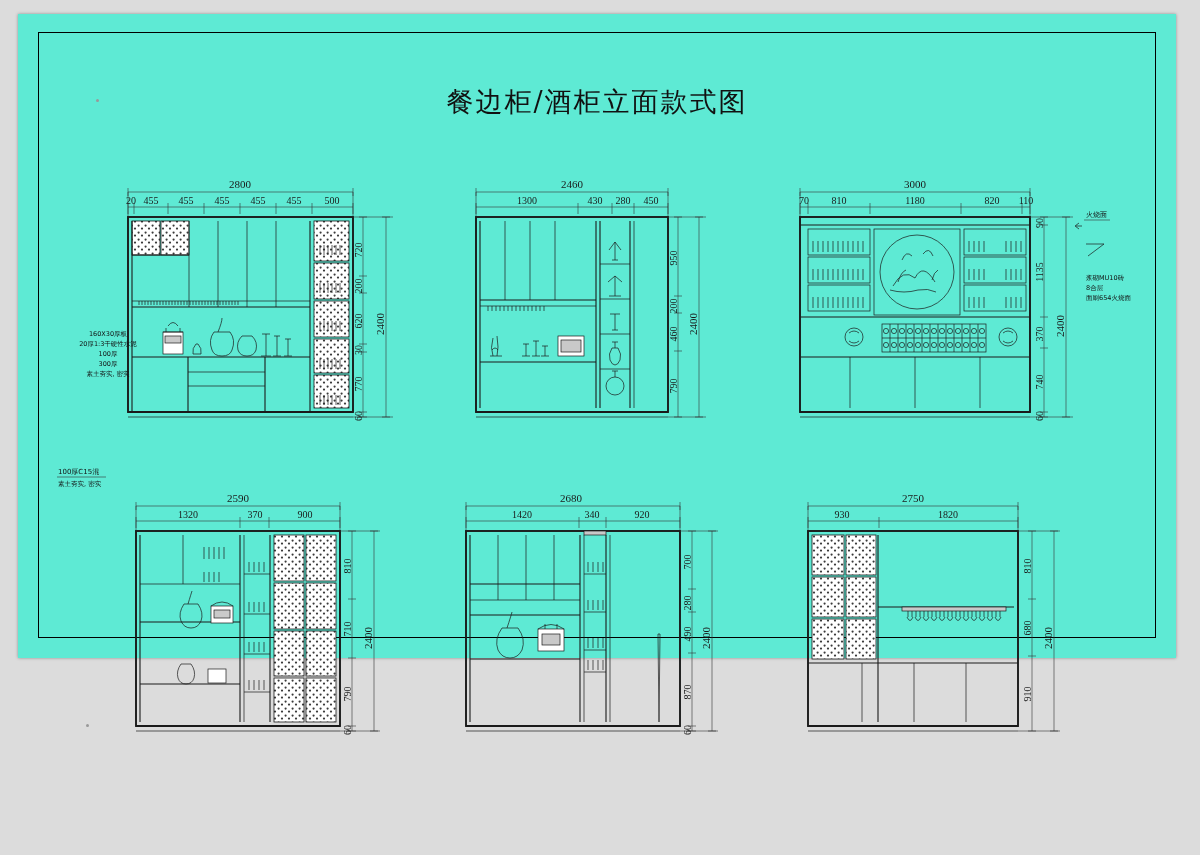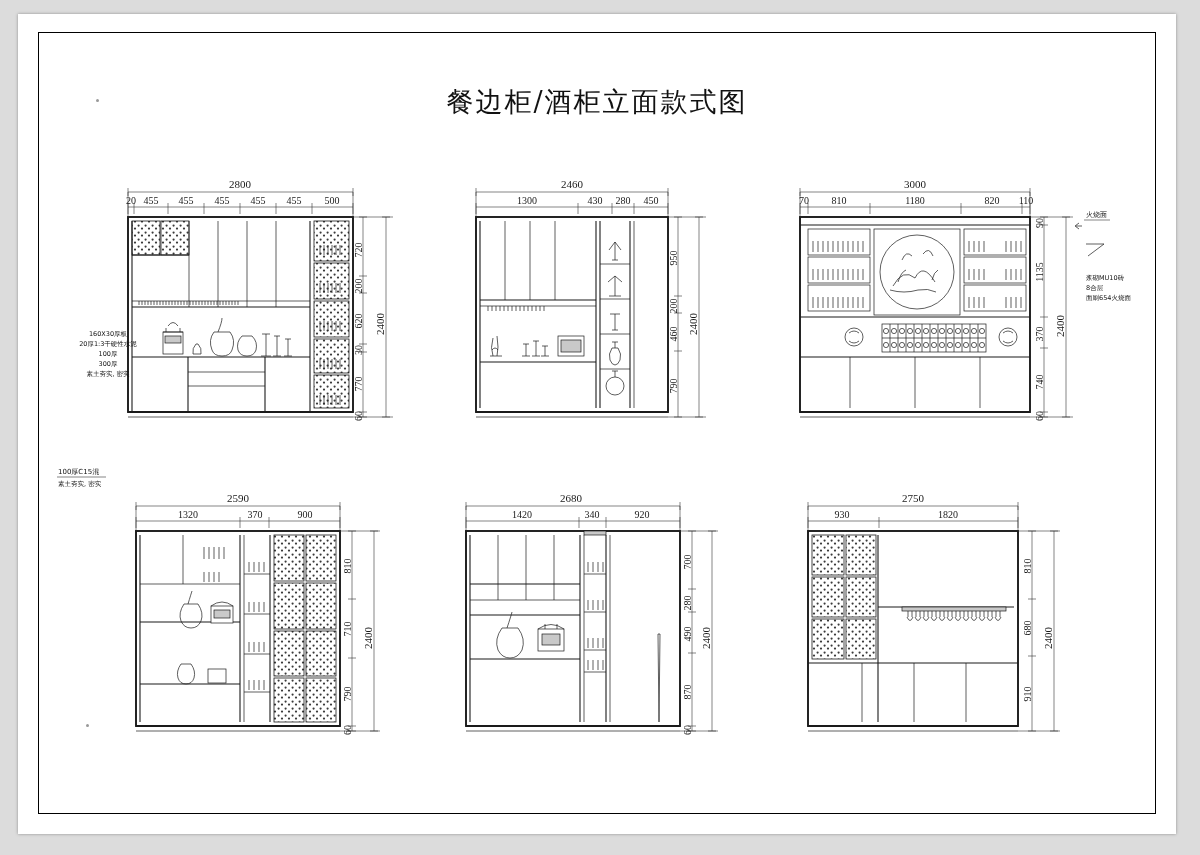--- a/index.html
+++ b/index.html
@@ -3,22 +3,22 @@
 <meta charset="utf-8">
 <style>
   html,body{margin:0;padding:0;}
   body{
     width:1200px;height:855px;
     background:#dcdcdc;
     font-family:"Liberation Serif", serif;
     overflow:hidden;
   }
   #sheet{
-    position:absolute;left:18px;top:14px;width:1158px;height:820px;
-    background:#ffffff;
+    position:absolute;left:18px;top:14px;width:1158px;height:644px;
+    background:#5eead4;
     box-shadow:0 0 3px rgba(0,0,0,.35);
   }
   #border{
     position:absolute;left:20px;top:18px;right:20px;bottom:20px;
     border:1px solid #000;
   }
   #title{
     position:absolute;left:0;right:0;top:70px;
     text-align:center;
     font-size:27px;

